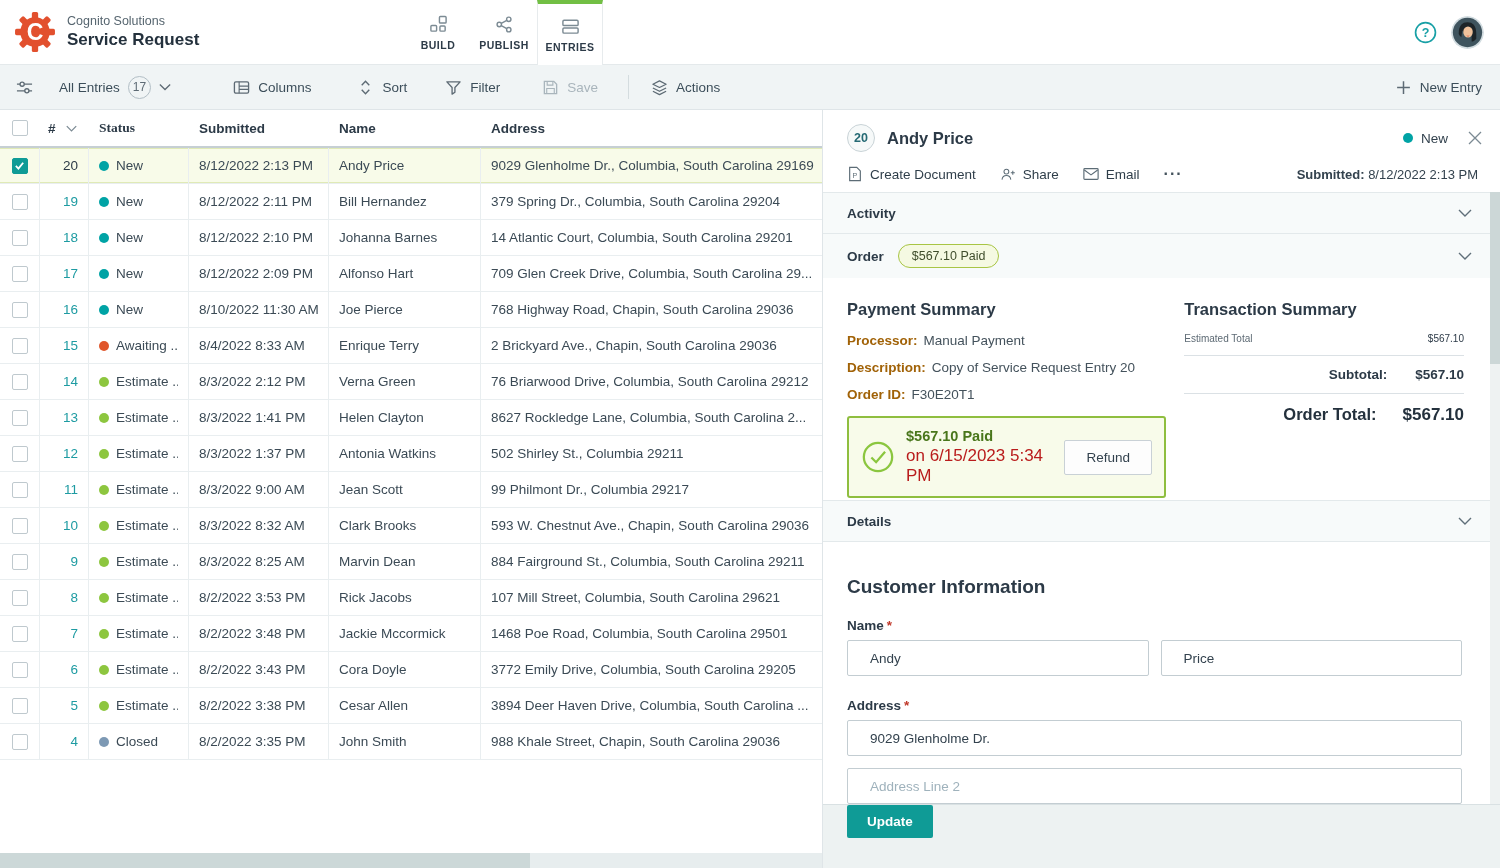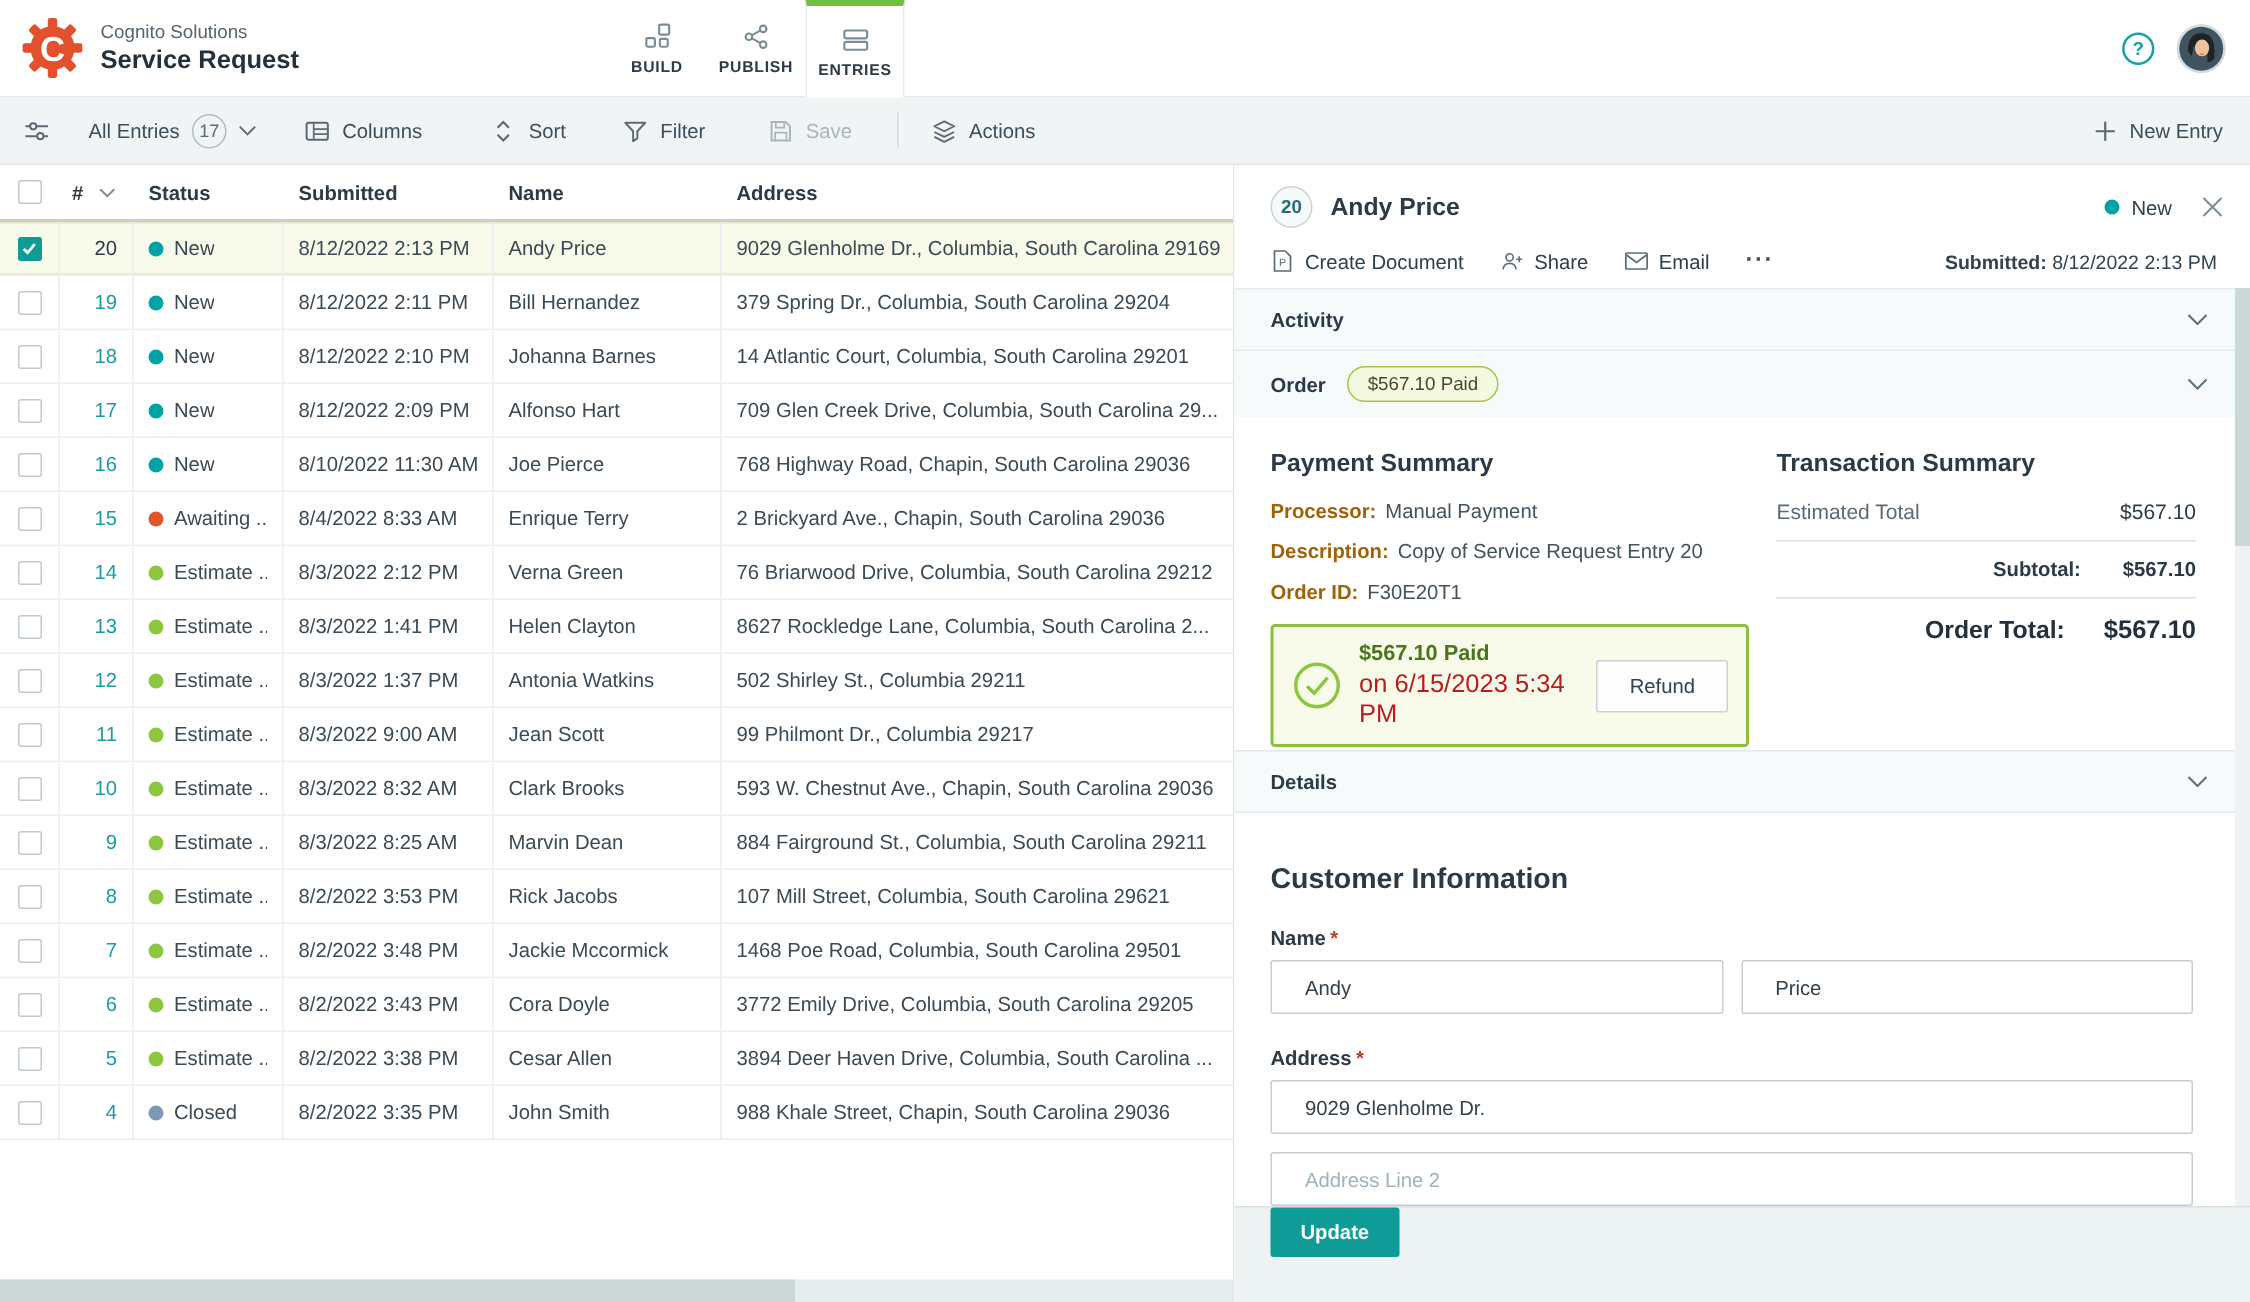--- a/index.html
+++ b/index.html
@@ -23,37 +23,37 @@
   .avatar { width:33px; height:33px; border-radius:50%; overflow:hidden; cursor:pointer; }
 
   
   .toolbar { height:45px; background:#f0f4f5; border-bottom:1px solid #dfe5e8; display:flex; align-items:center; font-size:13.5px; color:#3c4e5a; }
   .tb-item { display:flex; align-items:center; gap:8px; cursor:pointer; white-space:nowrap; }
   .tb-item svg { width:17px; height:17px; color:#5d6a74; }
   .tb-sliders { margin-left:16px; }
   .view-select { margin-left:26px; }
   .count-badge { min-width:23px; height:23px; padding:0 4px; border:1px solid #b2bec5; border-radius:12px; display:flex; align-items:center; justify-content:center; font-size:12px; color:#5d6a74; }
   .chev-sm { width:12px !important; height:8px !important; }
-  .tb-columns { margin-left:32px; } .tb-sort { margin-left:46px; } .tb-filter { margin-left:38px; } .tb-save { margin-left:42px; color:#a9b5bc; cursor:default; }
+  .tb-columns { margin-left:62px; } .tb-sort { margin-left:46px; } .tb-filter { margin-left:38px; } .tb-save { margin-left:42px; color:#a9b5bc; cursor:default; }
   .tb-save svg { color:#a9b5bc; }
   .tb-divider { width:1px; height:24px; background:#d4dcdf; margin-left:30px; }
   .tb-actions { margin-left:22px; }
   .tb-new { margin-left:auto; margin-right:18px; }
 
   
   .content { display:flex; height:758px; }
 
   
   .table-area { position:relative; width:823px; border-right:1px solid #dfe5e8; background:#fff; }
   .thead { display:flex; height:38px; align-items:center; border-bottom:2px solid #c6cfd4; font-weight:bold; font-size:13.5px; color:#2c3a47; }
   .th { padding:0 10px; white-space:nowrap; cursor:pointer; }
   .th-check { width:40px; display:flex; justify-content:center; padding:0; }
   .th-num { width:49px; display:flex; align-items:center; gap:10px; padding-left:8px; }
   .th-num svg { width:11px; height:7px; color:#7b8a93; }
-  .th-status { width:100px; } .th-sub { width:140px; } .th-name { width:152px; } .th-addr { flex:1; }
+  .th-status { width:100px;font-family:Liberation Serif, serif; } .th-sub { width:140px; } .th-name { width:152px; } .th-addr { flex:1; }
   .rows {}
   .row { display:flex; height:36px; border-bottom:1px solid #e9eef0; font-size:13.5px; color:#3b4a55; cursor:pointer; }
   .cell { display:flex; align-items:center; padding:0 10px; border-right:1px solid #e9eef0; overflow:hidden; white-space:nowrap; }
   .c-check { width:40px; justify-content:center; padding:0; }
   .c-num { width:49px; justify-content:flex-end; color:#1e9ba2; }
   .c-status { width:100px; gap:7px; }
   .c-sub { width:140px; } .c-name { width:152px; } .c-addr { flex:1; border-right:none; }
   .status-dot { width:10px; height:10px; border-radius:50%; flex:none; }
   .status-text { overflow:hidden; white-space:nowrap; }
   .checkbox { width:16px; height:16px; border:1px solid #bfc9ce; border-radius:2px; background:#fff; display:flex; align-items:center; justify-content:center; }
@@ -91,21 +91,21 @@
   .pay-col { width:340px; }
   .sum-title { font-size:16.5px; font-weight:bold; color:#2c3a47; margin-bottom:14px; }
   .pay-row { font-size:13.5px; color:#44525c; margin-bottom:12px; }
   .pay-row b { color:#a16207; margin-right:6px; }
   .paid-box { margin-top:14px; width:319px; border:2px solid #8fbe3f; background:#f8fbea; border-radius:3px; padding:10px 12px; display:flex; align-items:center; gap:11px; }
   .paid-box .ck { width:34px; height:34px; flex:none; }
   .paid-amount { font-size:14.5px; font-weight:bold; color:#49761b; }
   .paid-date { font-size:17px; color:#b91c1c; margin-top:2px; }
   .refund-btn { margin-left:auto; background:#fdfdfd; border:1px solid #c9d1d6; border-radius:2px; padding:9px 21px; font-size:13.5px; color:#33424e; font-family:inherit; cursor:pointer; }
   .tx-col { margin-left:auto; width:282px; }
-  .tx-row { display:flex; justify-content:space-between; font-size:14px; color:#5d6a74; }
+  .tx-row { display:flex; justify-content:space-between; font-size:10px; color:#5d6a74; }
   .tx-row .tx-val { color:#2c3a47; }
   .tx-hr { border:none; border-top:1px solid #dbe1e5; margin:11px 0; }
   .tx-sub { display:flex; justify-content:flex-end; gap:28px; font-size:13.5px; font-weight:bold; color:#2c3a47; }
   .tx-total { display:flex; justify-content:flex-end; gap:26px; align-items:baseline; font-weight:bold; color:#24313d; margin-top:2px; }
   .tx-total .lbl { font-size:16.5px; } .tx-total .val { font-size:17px; }
 
   .form-area { padding:34px 38px 0 24px; background:#fff; }
   .form-heading { font-size:19px; font-weight:bold; color:#2c3a47; margin-bottom:20px; }
   .field-label { font-size:13.5px; font-weight:bold; color:#2c3a47; margin-bottom:7px; }
   .req { color:#c0392b; margin-left:3px; }

